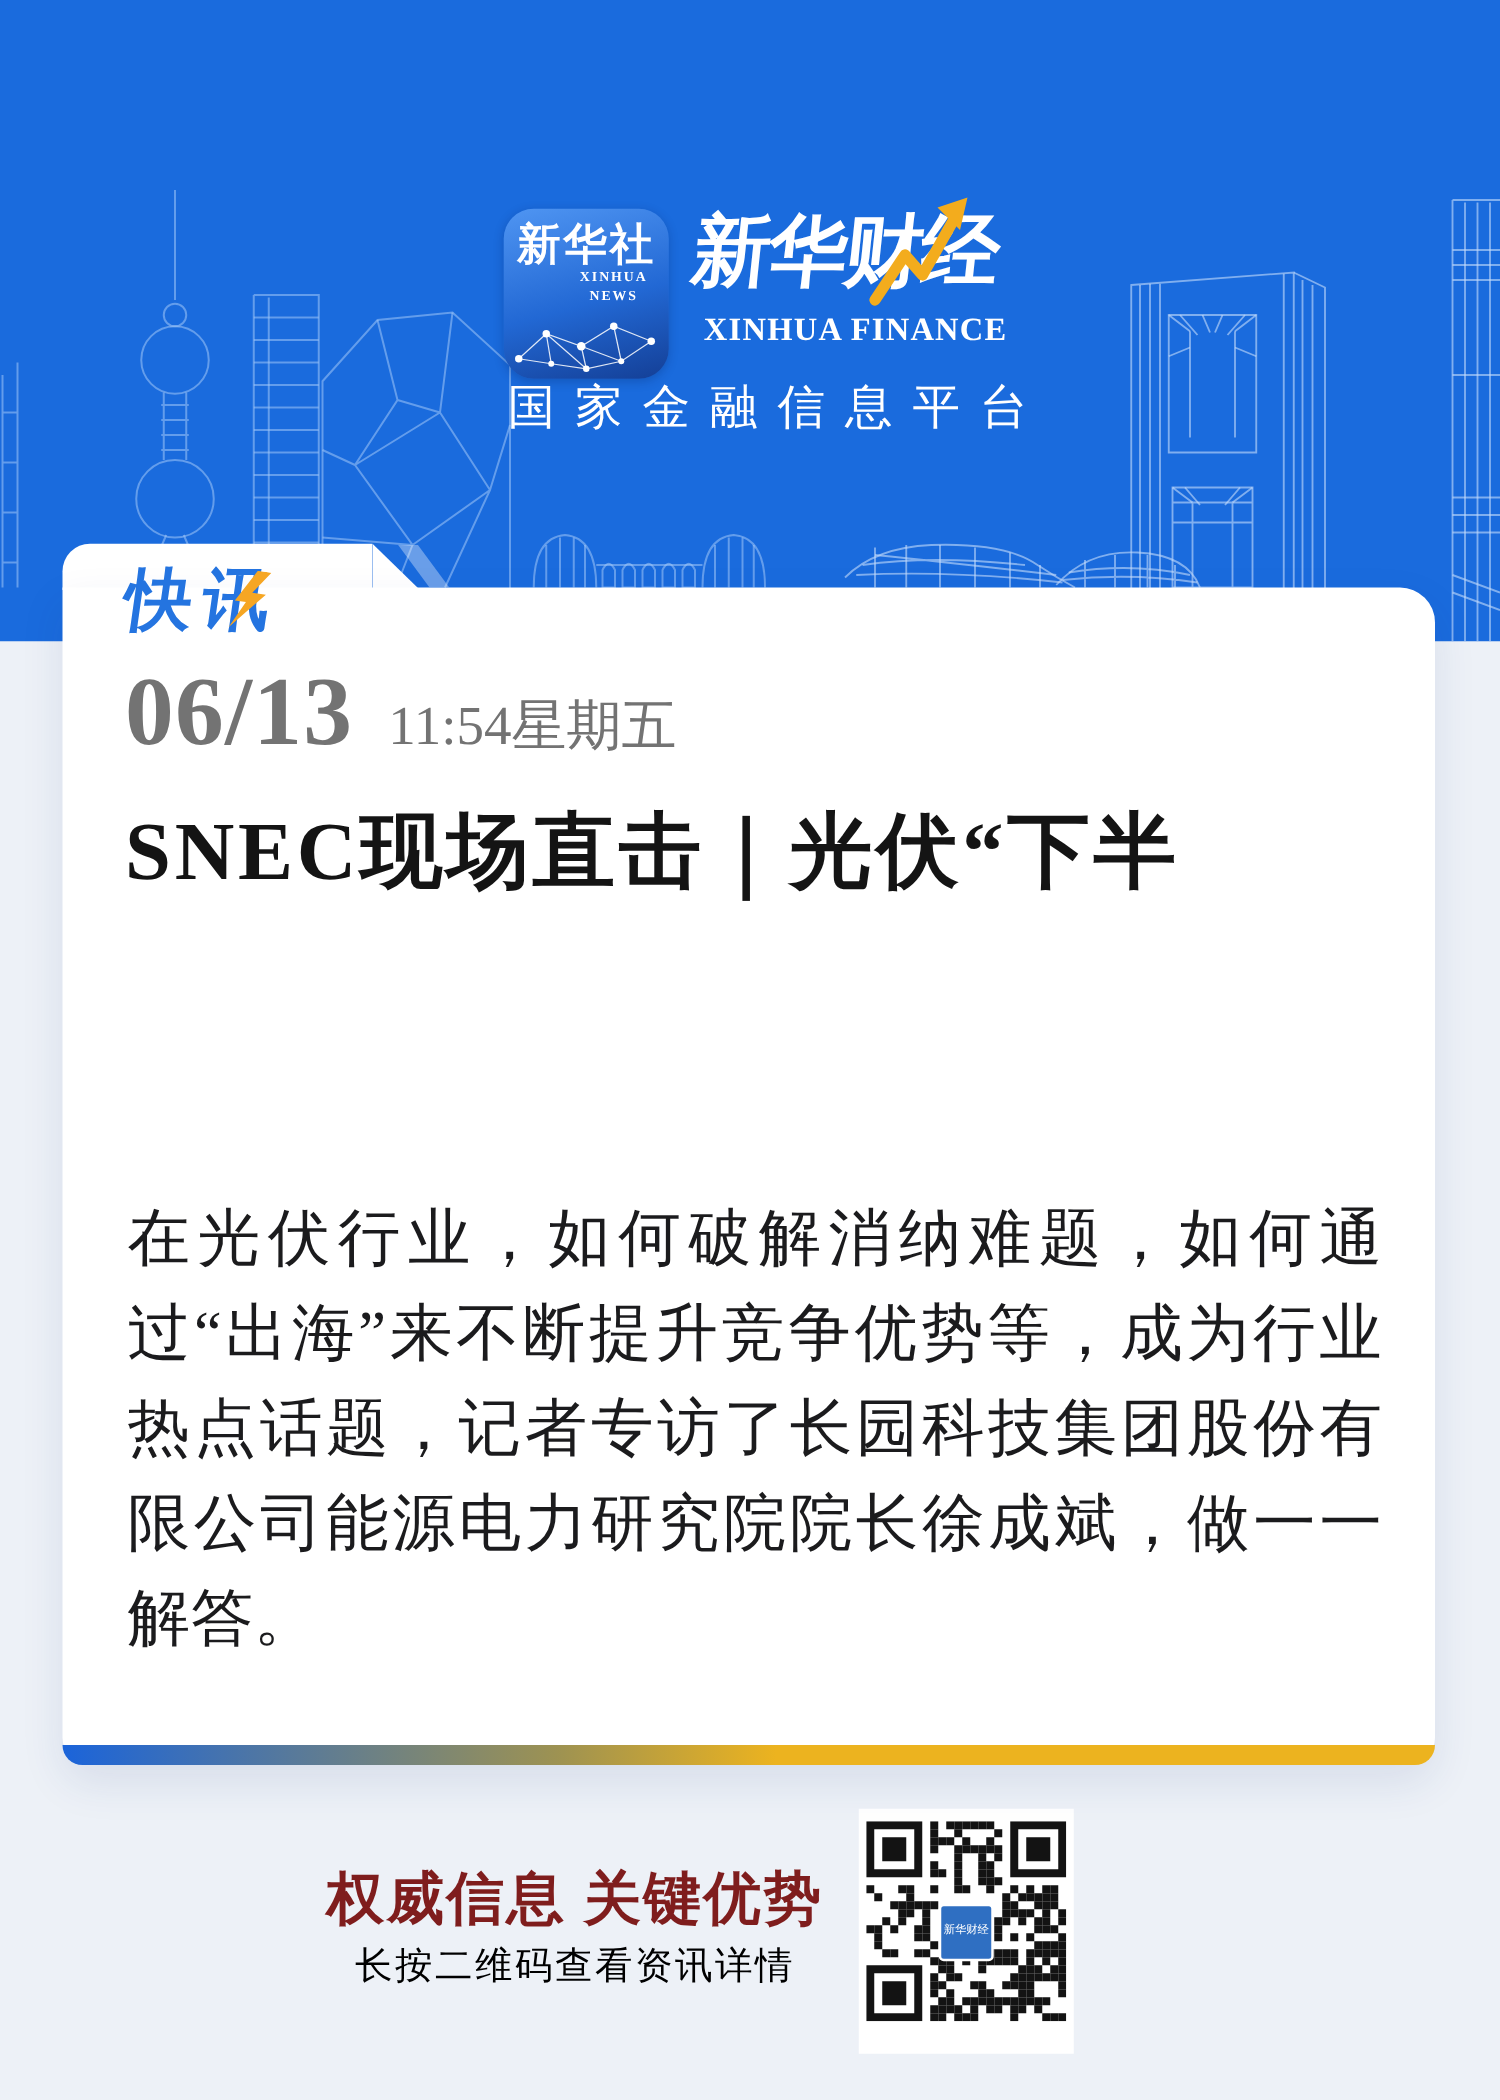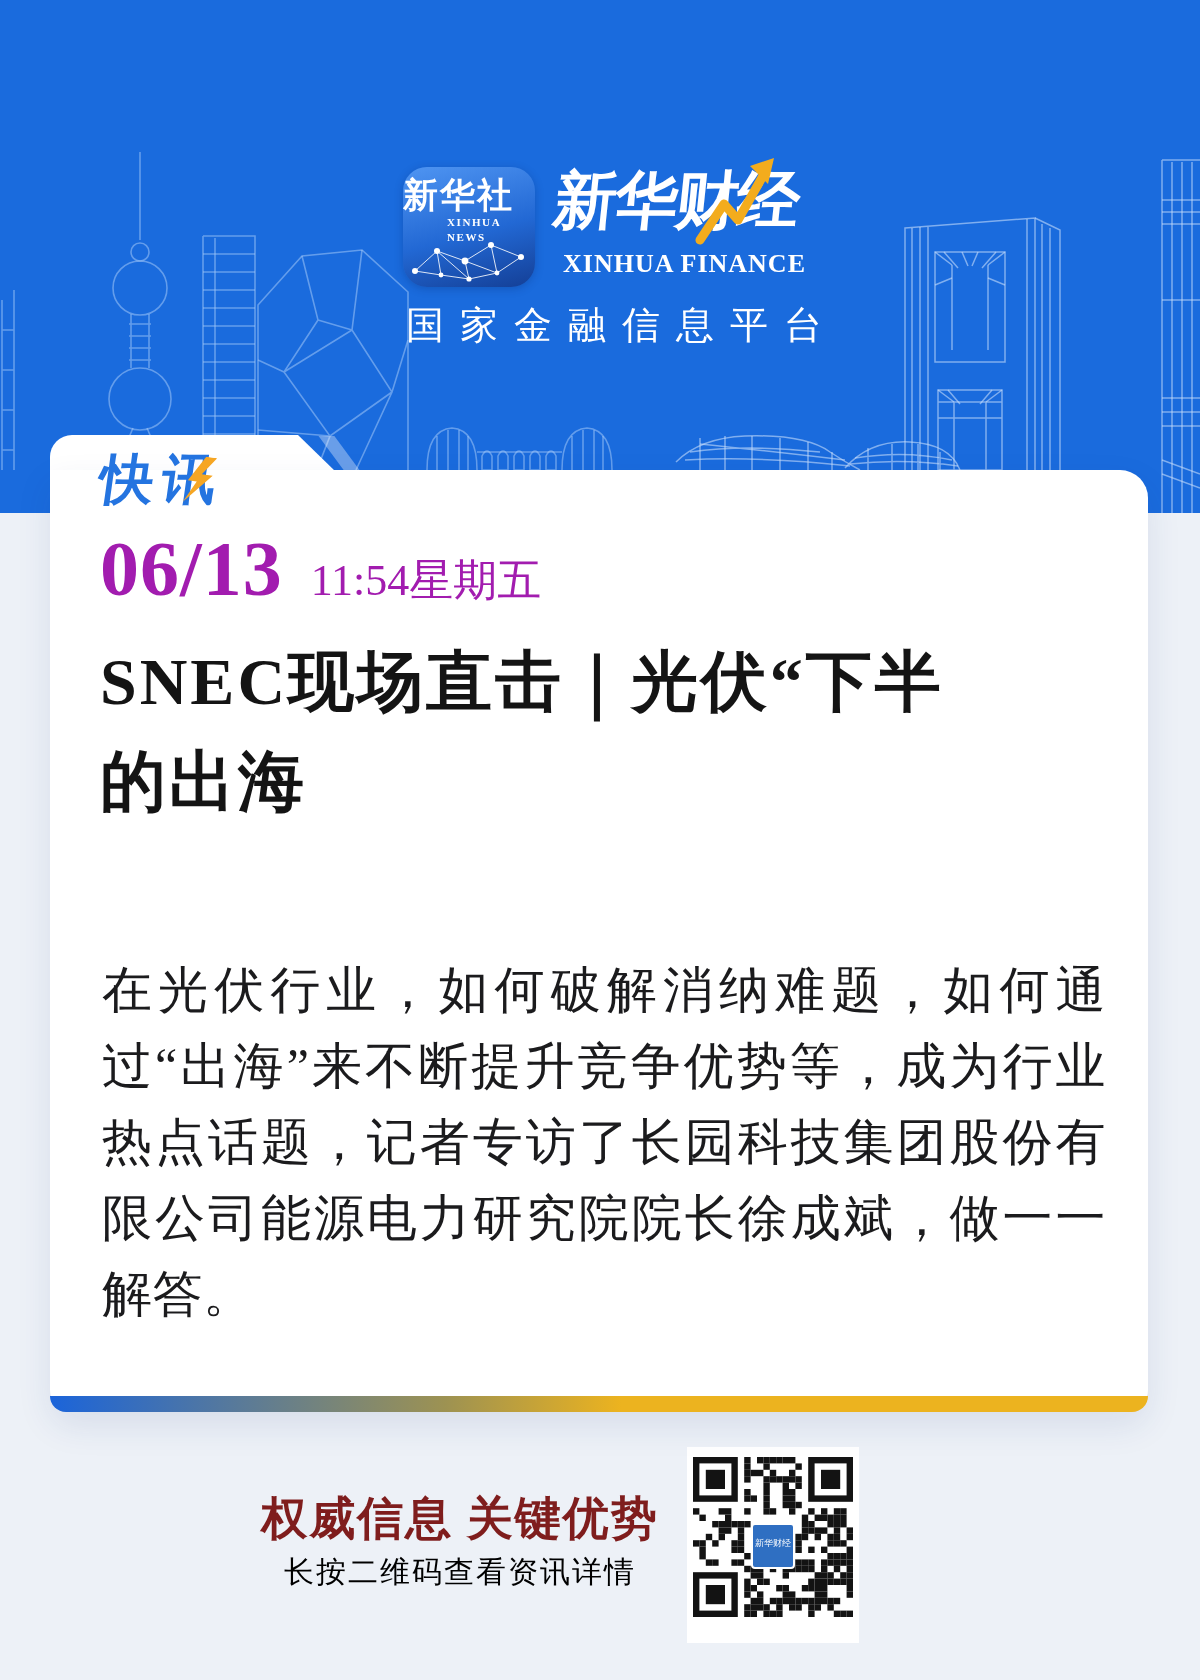--- a/index.html
+++ b/index.html
@@ -1,23 +1,23 @@
 <!DOCTYPE html>
 <html><head>
 <meta charset="utf-8">
 <style>
   html,body{margin:0;padding:0;}
   .page{position:relative;width:1200px;height:1680px;background:#edf1f7;overflow:hidden;
         font-family:"Liberation Serif","DejaVu Serif",serif;}
   
   .header{position:absolute;left:0;top:0;width:1200px;height:513px;background:#1a6bdd;}
   .skyline{position:absolute;left:0;top:0;}
-  .news-icon{position:absolute;left:403px;top:167px;width:132px;height:120px;border-radius:24px;
+  .news-icon{position:absolute;left:403px;top:167px;width:132px;height:136px;border-radius:24px;
      background:linear-gradient(165deg,#4f95f2 0%,#2268d4 55%,#143f96 100%);
-     box-shadow:0 2px 8px rgba(0,30,90,.25);overflow:hidden;text-align:left;color:#fff;}
+     box-shadow:0 2px 8px rgba(0,30,90,.25);overflow:hidden;text-align:center;color:#fff;}
   .news-icon-title{margin-top:10px;font-size:35px;font-weight:700;letter-spacing:2px;line-height:38px;}
   .news-icon-sub{font-size:11px;font-weight:700;letter-spacing:1.6px;line-height:15px;padding-left:44px;}
   .constellation{position:absolute;left:0;bottom:2px;}
   .finance-cn{position:absolute;left:554px;top:158px;width:260px;font-size:63px;font-weight:800;
      color:#fff;letter-spacing:-2px;transform:skewX(-6deg);white-space:nowrap;}
   .trend-arrow{position:absolute;left:686px;top:146px;}
   .finance-en{position:absolute;left:552px;top:249px;width:254px;text-align:right;font-size:26px;
      font-weight:700;color:#fff;letter-spacing:1px;white-space:nowrap;}
   .tagline{position:absolute;left:406px;top:300px;font-size:38px;color:#fff;letter-spacing:16px;
      font-family:Liberation Sans, sans-serif;font-weight:500;white-space:nowrap;}
@@ -26,21 +26,21 @@
      border-radius:22px 0 0 0;z-index:2;}
   .card-tab-slant{position:absolute;left:298px;top:435px;width:38px;height:37px;background:#fff;
      clip-path:polygon(0 0,0 100%,100% 100%);z-index:2;}
   .card-tab-accent{position:absolute;left:304px;top:436px;width:66px;height:34px;
      background:rgba(255,255,255,.35);clip-path:polygon(22% 0,46% 0,84% 100%,60% 100%);z-index:2;}
   .card{position:absolute;left:50px;top:470px;width:1098px;height:942px;background:#fff;
      border-radius:0 28px 22px 22px;box-shadow:0 14px 34px rgba(25,60,130,.10);z-index:2;}
   .badge{position:absolute;left:100px;top:444px;font-size:54px;font-weight:800;color:#2474e0;
      transform:skewX(-8deg);letter-spacing:8px;z-index:3;}
   .bolt{position:absolute;left:186px;top:456px;z-index:4;transform:rotate(8deg);}
-  .date-row{position:absolute;left:100px;top:524px;display:flex;align-items:baseline;z-index:3;color:#a21caf;}
+  .date-row{position:absolute;left:100px;top:524px;display:flex;align-items:baseline;z-index:3;color:#737373;}
   .date-big{font-size:78px;font-weight:700;letter-spacing:1px;}
   .date-time{font-size:44px;margin-left:28px;}
   .date-week{font-size:44px;}
   .headline{position:absolute;left:100px;top:632px;width:1010px;z-index:3;color:#141414;
      font-size:66px;font-weight:700;line-height:100px;letter-spacing:3px;}
   .body-text{position:absolute;left:102px;top:952px;width:1004px;z-index:3;color:#1b1b1d;
      font-size:50px;line-height:76px;letter-spacing:.5px;text-align:justify;}
   .gradient-bar{position:absolute;left:50px;top:1396px;width:1098px;height:16px;z-index:3;
      border-radius:0 0 22px 22px;
      background:linear-gradient(90deg,#1b64da 0%,#9d9252 36%,#ecb31f 52%,#ecb31f 100%);}
@@ -149,21 +149,20 @@
   </svg>
 
   <div class="date-row">
     <span class="date-big">06/13</span>
     <span class="date-time">11:54</span>
     <span class="date-week">星期五</span>
   </div>
 
   <div class="headline">
     <div>SNEC现场直击｜光伏“下半</div>
-    <div>的出海</div>
   </div>
 
   <div class="body-text">在光伏行业，如何破解消纳难题，如何通过“出海”来不断提升竞争优势等，成为行业热点话题，记者专访了长园科技集团股份有限公司能源电力研究院院长徐成斌，做一一解答。</div>
 
   <div class="gradient-bar"></div>
 
   <div class="slogan">权威信息 关键优势</div>
   <div class="hint">长按二维码查看资讯详情</div>
 
   <div class="qr-panel">

